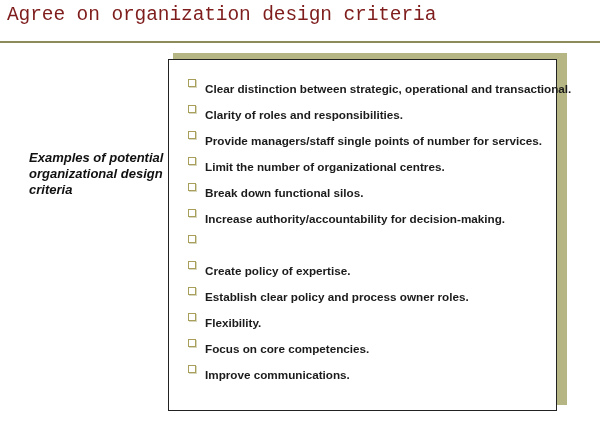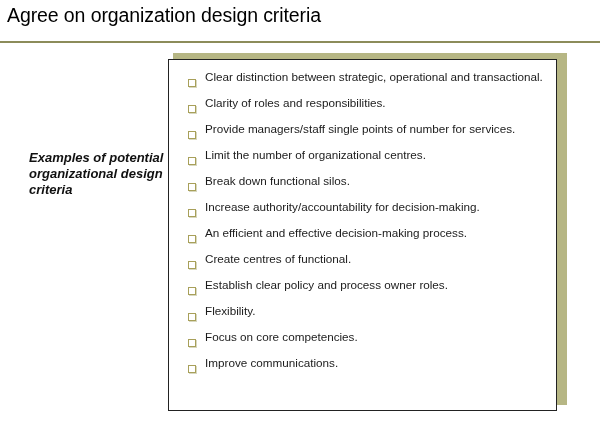--- a/index.html
+++ b/index.html
@@ -14,24 +14,24 @@
     overflow: hidden;
     font-family: "Liberation Sans", sans-serif;
     background: #ffffff;
   }
 
   
   #slide-title {
     position: absolute;
     left: 7px;
     top: 3px;
-    font-family: Liberation Sans, sans-serif;
+    font-family: Liberation Mono, monospace;
     font-size: 19.5px;
     line-height: 24px;
-    color: #000000;
+    color: #7f1d1d;
     letter-spacing: -0.1px;
     white-space: nowrap;
   }
 
   #title-rule {
     position: absolute;
     left: 0px;
     top: 41px;
     width: 600px;
     height: 2px;
@@ -89,21 +89,22 @@
     list-style: none;
     margin: 0;
     padding: 0;
   }
   #criteria-list li {
     position: relative;
     height: 26px;
     padding-left: 36px;
     padding-right: 6px;
     display: flex;
-    align-items: flex-start;
+    align-items: flex-end;
+    font-weight: bold;
   }
   .bullet-square {
     position: absolute;
     left: 19px;
     top: 9px;
     width: 6px;
     height: 6px;
     border: 1.5px solid #a8a05a;
     background: #ffffff;
     box-shadow: 1px 1px 0 0 #d8d8c0;
@@ -160,26 +161,25 @@
         <span class="item-text">Break down functional silos.</span>
       </li>
 
       <li>
         <span class="bullet-square"></span>
         <span class="item-text">Increase authority/accountability  for decision-making.</span>
       </li>
 
       <li>
         <span class="bullet-square"></span>
-        <span class="item-text">An efficient and effective decision-making process.</span>
-      </li>
-
-      <li>
-        <span class="bullet-square"></span>
-        <span class="item-text">Create centres of functional.</span>
+      </li>
+
+      <li>
+        <span class="bullet-square"></span>
+        <span class="item-text">Create policy of expertise.</span>
       </li>
 
       <li>
         <span class="bullet-square"></span>
         <span class="item-text">Establish clear policy and process owner roles.</span>
       </li>
 
       <li>
         <span class="bullet-square"></span>
         <span class="item-text">Flexibility.</span>

